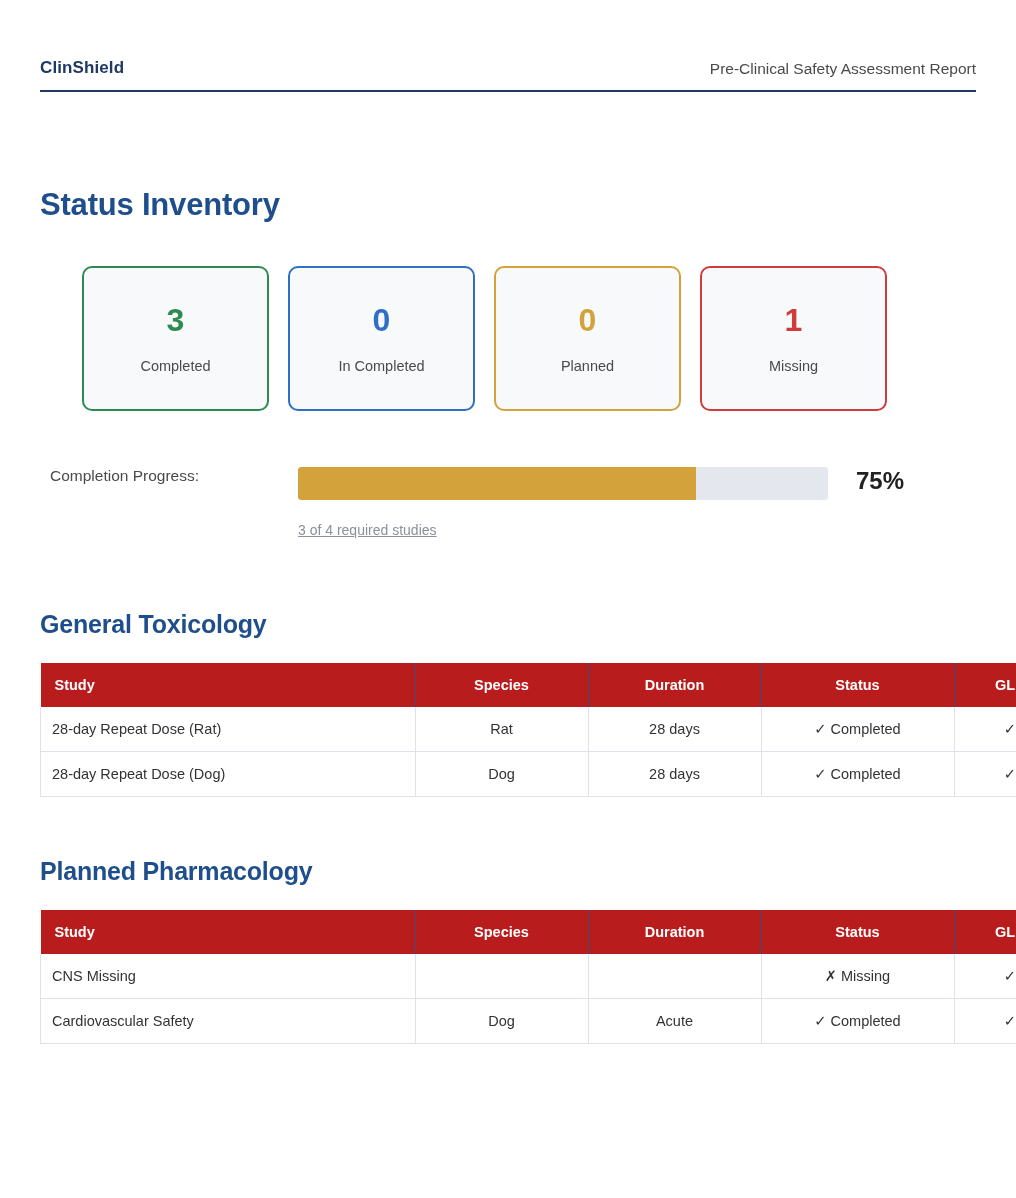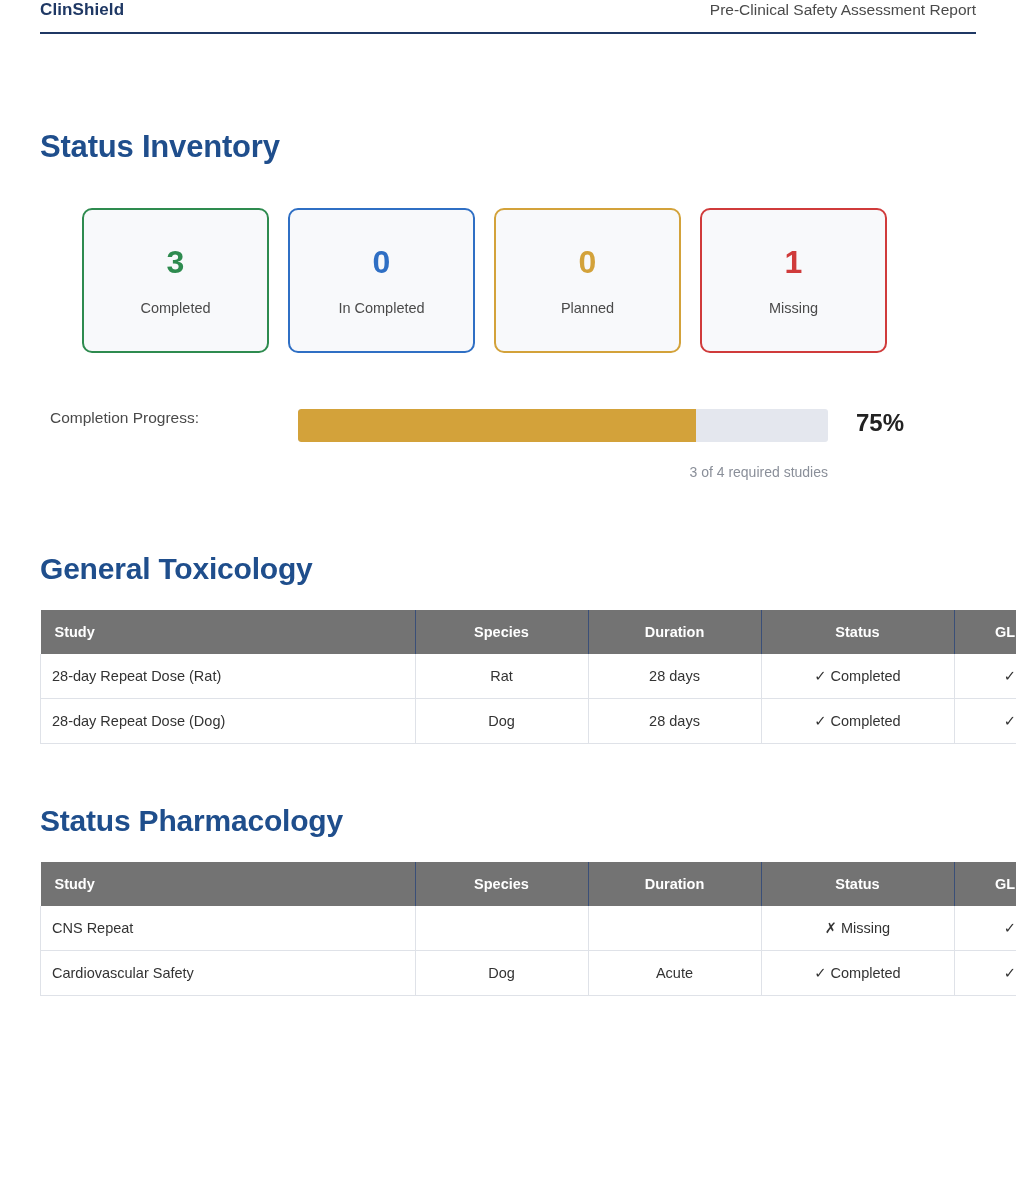--- a/index.html
+++ b/index.html
@@ -16,22 +16,23 @@
   }
   .page {
     width: 1016px;
     box-sizing: border-box;
     padding: 0 40px;
   }
 
   
   .doc-header {
     display: flex;
-    align-items: center;
+    align-items: flex-end;
     justify-content: space-between;
+    padding-top: 58px;
     padding-bottom: 12px;
     border-bottom: 2px solid #1f3864;
     margin-bottom: 0;
   }
   .brand {
     font-size: 17px;
     font-weight: bold;
     color: #1f3864;
     letter-spacing: 0.1px;
   }
@@ -42,21 +43,21 @@
 
   
   h1.section-title {
     font-size: 31px;
     font-weight: bold;
     color: #1f4e8c;
     margin: 95px 0 0 0;
     letter-spacing: -0.2px;
   }
   h2.section-title {
-    font-size: 30px;
+    font-size: 25px;
     font-weight: bold;
     color: #1f4e8c;
     margin: 0 0 0 0;
     letter-spacing: -0.2px;
   }
   .sec-gap-lg { height: 72px; }
   .sec-gap-md { height: 60px; }
 
   
   .stat-row {
@@ -113,38 +114,39 @@
     background: #d3a23a;
     border-radius: 3px 0 0 3px;
   }
   .progress-pct {
     font-size: 24px;
     font-weight: bold;
     color: #222222;
     margin-left: 28px;
   }
   .progress-sub {
-    text-align: right;
+    text-align: left;
     font-size: 14px;
     color: #8a8f99;
     margin-top: 22px;
     width: 778px;
     padding-left: 248px;
     box-sizing: border-box;
+    text-decoration: underline;
   }
 
   
   table.study-table {
     width: 917px;
     border-collapse: collapse;
     margin-top: 24px;
     table-layout: fixed;
   }
   table.study-table th {
-    background: #737373;
+    background: #b91c1c;
     color: #ffffff;
     font-size: 14.5px;
     font-weight: bold;
     text-align: center;
     padding: 14px 10px;
     border-right: 1px solid #3a4f78;
   }
   table.study-table th:first-child {
     text-align: left;
     padding-left: 14px;
@@ -242,34 +244,34 @@
           <tr>
             <td class="col-study">28-day Repeat Dose (Dog)</td>
             <td class="col-species">Dog</td>
             <td class="col-duration">28 days</td>
             <td class="col-status status-completed">✓ Completed</td>
             <td class="col-glp glp-yes">✓</td>
           </tr>
         </tbody>
       </table>
       <div class="sec-gap-md"></div>
-      <h2 class="section-title">Status Pharmacology</h2>
+      <h2 class="section-title">Planned Pharmacology</h2>
       <table class="study-table">
         <thead>
           <tr>
             <th class="col-study">Study</th>
             <th class="col-species">Species</th>
             <th class="col-duration">Duration</th>
             <th class="col-status">Status</th>
             <th class="col-glp">GLP</th>
           </tr>
         </thead>
         <tbody>
           <tr>
-            <td class="col-study">CNS Repeat</td>
+            <td class="col-study">CNS Missing</td>
             <td class="col-species"></td>
             <td class="col-duration"></td>
             <td class="col-status status-missing">✗ Missing</td>
             <td class="col-glp glp-yes">✓</td>
           </tr>
           <tr>
             <td class="col-study">Cardiovascular Safety</td>
             <td class="col-species">Dog</td>
             <td class="col-duration">Acute</td>
             <td class="col-status status-completed">✓ Completed</td>

